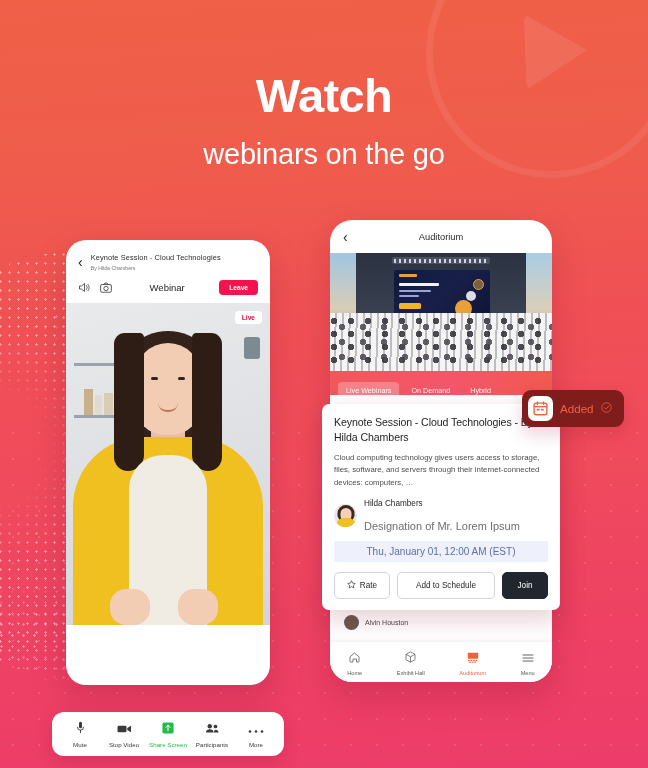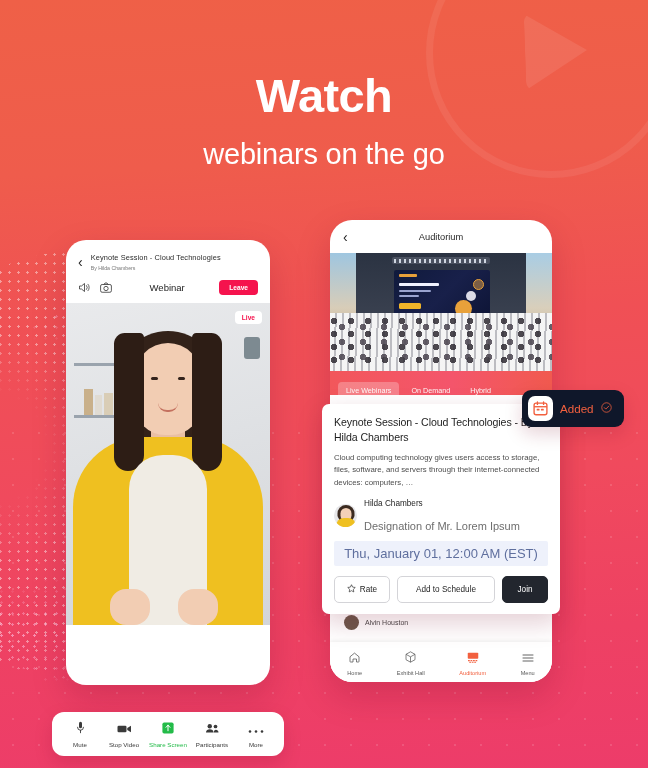--- a/index.html
+++ b/index.html
@@ -195,37 +195,37 @@
   .sc-desc { font-size: 7.8px; color: #4d4d4d; line-height: 1.58; margin-top: 7px; }
   .sc-speaker { display: flex; align-items: center; gap: 7px; margin-top: 10px; padding-bottom: 9px; }
   .sc-av { width: 23px; height: 23px; border-radius: 50%; overflow: hidden; position: relative; background: #e7e7ea; flex: none; }
   .sc-av i { position: absolute; left: 50%; transform: translateX(-50%); }
   .sc-av .h { top: 1px; width: 17px; height: 16px; background: #3b2a20; border-radius: 9px 9px 6px 6px; }
   .sc-av .f { top: 4px; width: 11px; height: 13px; background: #f3d0b6; border-radius: 6px; }
   .sc-av .b { bottom: 0; width: 20px; height: 9px; background: #efc020; border-radius: 8px 8px 0 0; }
   .sc-nm { font-size: 8.2px; color: #1f1f1f; }
   .sc-dg { font-size: 11px; color: #6e6e6e; margin-top: 12px; }
   .sc-date {
-    background: #eef1fb; color: #5f6f9e; font-size: 13px;
+    background: #eef1fb; color: #5f6f9e; font-size: 10px;
     text-align: center; padding: 5px 0; border-radius: 2px;
   }
   .sc-actions { display: flex; gap: 7px; margin-top: 10px; }
   .sc-btn {
     border: 1px solid #d4d4d8; background: #fff; border-radius: 5px;
     font-size: 8.2px; color: #1f1f1f; padding: 7px 6px; text-align: center;
     display: flex; align-items: center; justify-content: center; gap: 4px;
   }
   .sc-rate { width: 56px; }
   .sc-sched { flex: 1; }
   .sc-join { width: 46px; background: #22262e; border-color: #22262e; color: #fff; }
 
   .added-badge {
     position: absolute; left: 522px; top: 390px; z-index: 11;
     display: flex; align-items: center; gap: 7px;
-    background: #0f172a; border-radius: 9px; padding: 6px 12px 6px 6px;
+    background: #7f1d1d; border-radius: 9px; padding: 6px 12px 6px 6px;
     box-shadow: 0 7px 18px rgba(120,10,40,0.18);
   }
   .ab-ic {
     width: 25px; height: 25px; border-radius: 7px; background: #fff;
     display: flex; align-items: center; justify-content: center; flex: none;
   }
   .ab-txt { font-size: 11.6px; color: #f2603f; white-space: nowrap; }
   .ab-chk { color: #f2603f; font-size: 9.5px; }
 </style>
 </head>

